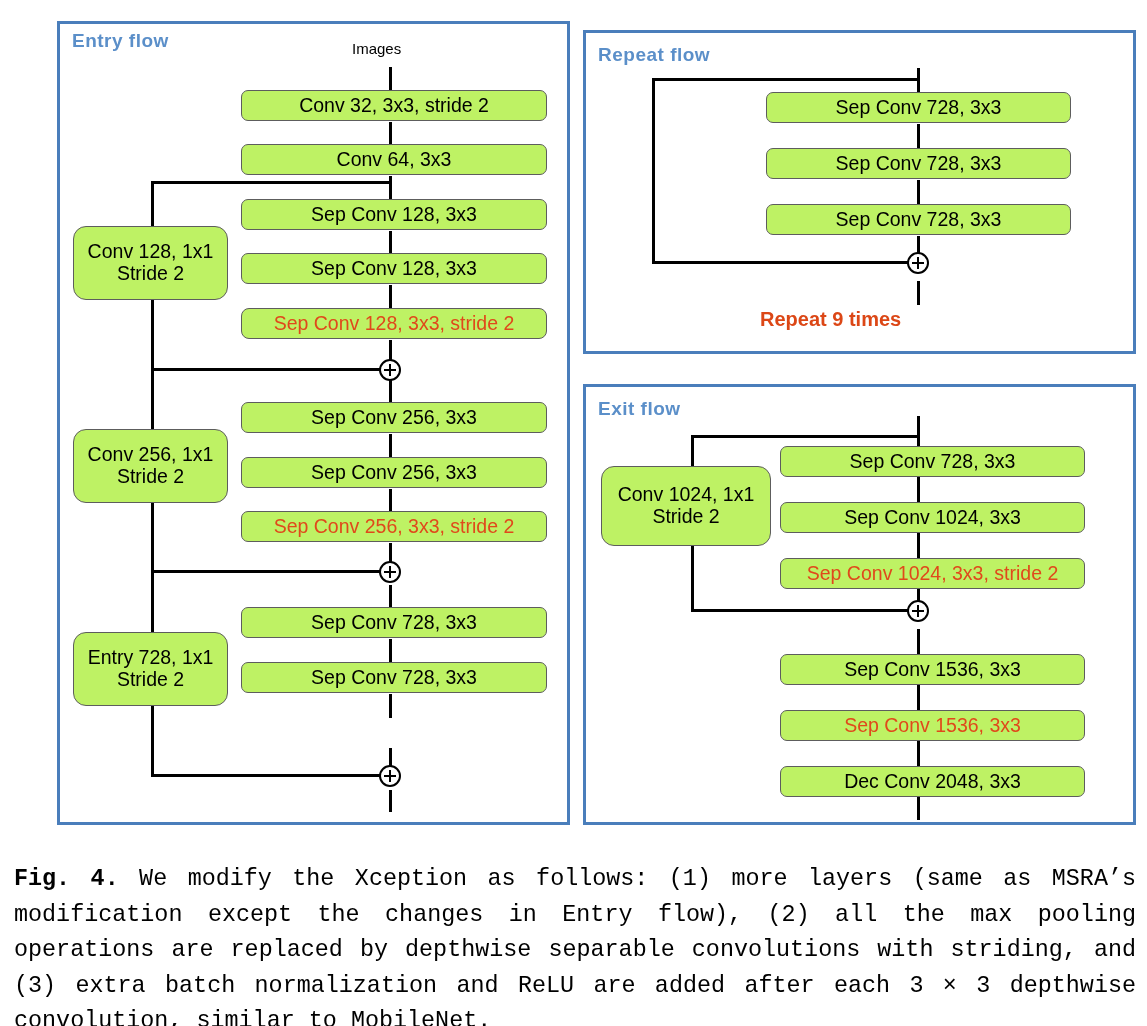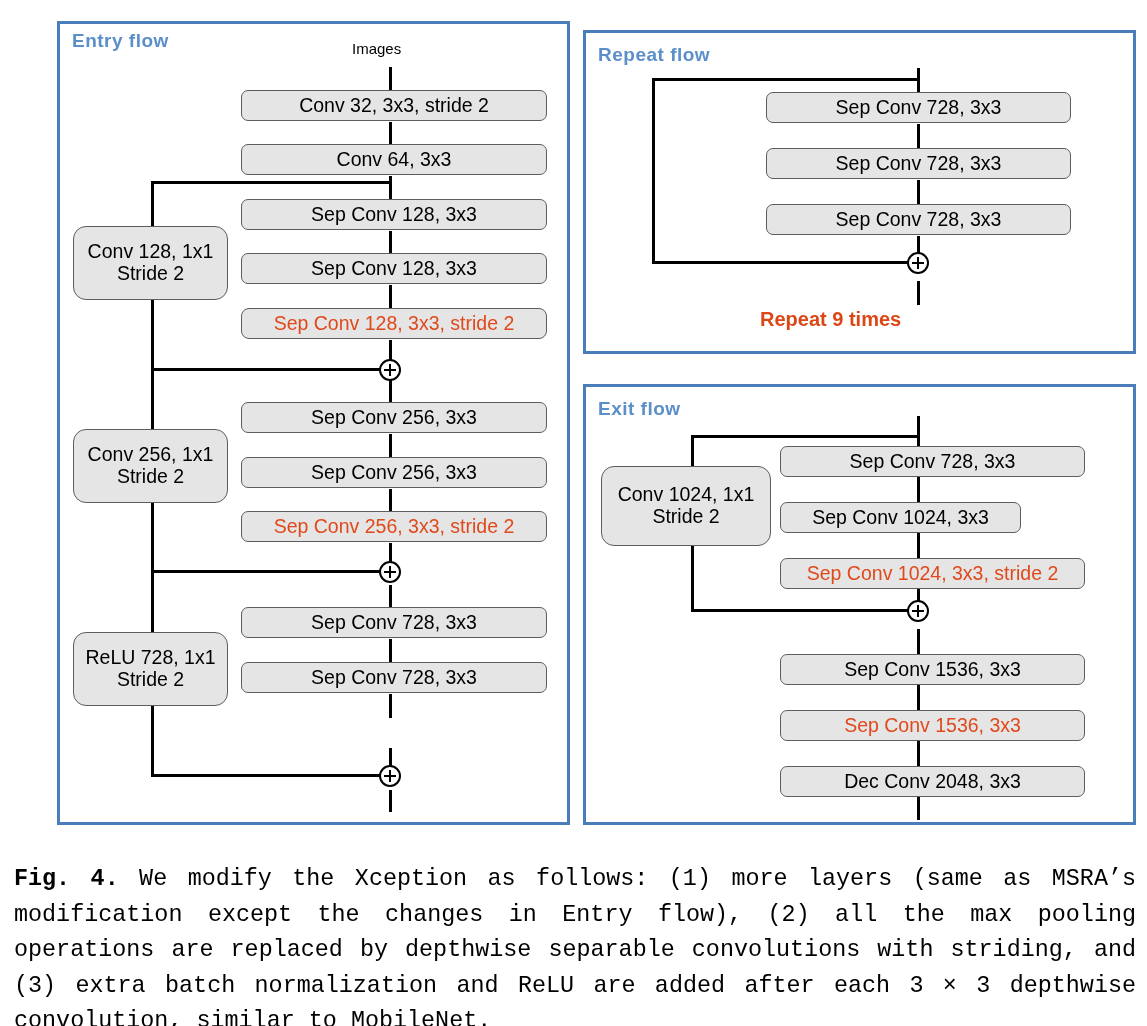--- a/index.html
+++ b/index.html
@@ -36,21 +36,21 @@
     font-size: 19px;
     color: #5b8fc9;
     letter-spacing: 0.5px;
     white-space: nowrap;
   }
 
   
   .box {
     position: absolute;
     box-sizing: border-box;
-    background: #e5e5e5;
+    background: #bef264;
     border: 1.4px solid #5d5d5d;
     border-radius: 7px;
     display: flex;
     align-items: center;
     justify-content: center;
     text-align: center;
     font-size: 19.5px;
     color: #000000;
     line-height: 1.12;
     white-space: nowrap;
@@ -161,21 +161,21 @@
 
   <div class="box two-line wide-radius" style="left:73px; top:226px; width:155px; height:74px; flex-direction:column;">
     <span>Conv 128, 1x1</span>
     <span>Stride 2</span>
   </div>
   <div class="box two-line wide-radius" style="left:73px; top:429px; width:155px; height:74px; flex-direction:column;">
     <span>Conv 256, 1x1</span>
     <span>Stride 2</span>
   </div>
   <div class="box two-line wide-radius" style="left:73px; top:632px; width:155px; height:74px; flex-direction:column;">
-    <span>ReLU 728, 1x1</span>
+    <span>Entry 728, 1x1</span>
     <span>Stride 2</span>
   </div>
 
   <div class="box" style="left:241px; top:90px; width:306px; height:31px;">Conv 32, 3x3, stride 2</div>
   <div class="box" style="left:241px; top:144px; width:306px; height:31px;">Conv 64, 3x3</div>
   <div class="box" style="left:241px; top:199px; width:306px; height:31px;">Sep Conv 128, 3x3</div>
   <div class="box" style="left:241px; top:253px; width:306px; height:31px;">Sep Conv 128, 3x3</div>
   <div class="box red" style="left:241px; top:308px; width:306px; height:31px;border-radius:8px;">Sep Conv 128, 3x3, stride 2</div>
   <div class="box" style="left:241px; top:402px; width:306px; height:31px;">Sep Conv 256, 3x3</div>
   <div class="box" style="left:241px; top:457px; width:306px; height:31px;">Sep Conv 256, 3x3</div>
@@ -224,21 +224,21 @@
   <div class="wire v" style="left:691px; top:435px; height:32px;"></div>
   <div class="wire v" style="left:691px; top:545px; height:67px;"></div>
   <div class="wire h" style="left:691px; top:609px; width:229px;"></div>
 
   <div class="box two-line wide-radius" style="left:601px; top:466px; width:170px; height:80px; flex-direction:column;">
     <span>Conv 1024, 1x1</span>
     <span>Stride 2</span>
   </div>
 
   <div class="box" style="left:780px; top:446px; width:305px; height:31px;">Sep Conv 728, 3x3</div>
-  <div class="box" style="left:780px; top:502px; width:241px; height:31px;">Sep Conv 1024, 3x3</div>
+  <div class="box" style="left:780px; top:502px; width:305px; height:31px;">Sep Conv 1024, 3x3</div>
   <div class="box red" style="left:780px; top:558px; width:305px; height:31px;">Sep Conv 1024, 3x3, stride 2</div>
   <div class="box" style="left:780px; top:654px; width:305px; height:31px;">Sep Conv 1536, 3x3</div>
   <div class="box red" style="left:780px; top:710px; width:305px; height:31px;">Sep Conv 1536, 3x3</div>
   <div class="box" style="left:780px; top:766px; width:305px; height:31px;">Dec Conv 2048, 3x3</div>
 
   <div class="plus" style="left:907px; top:600px;"></div>
 
 </div>
 
 <div id="caption">

